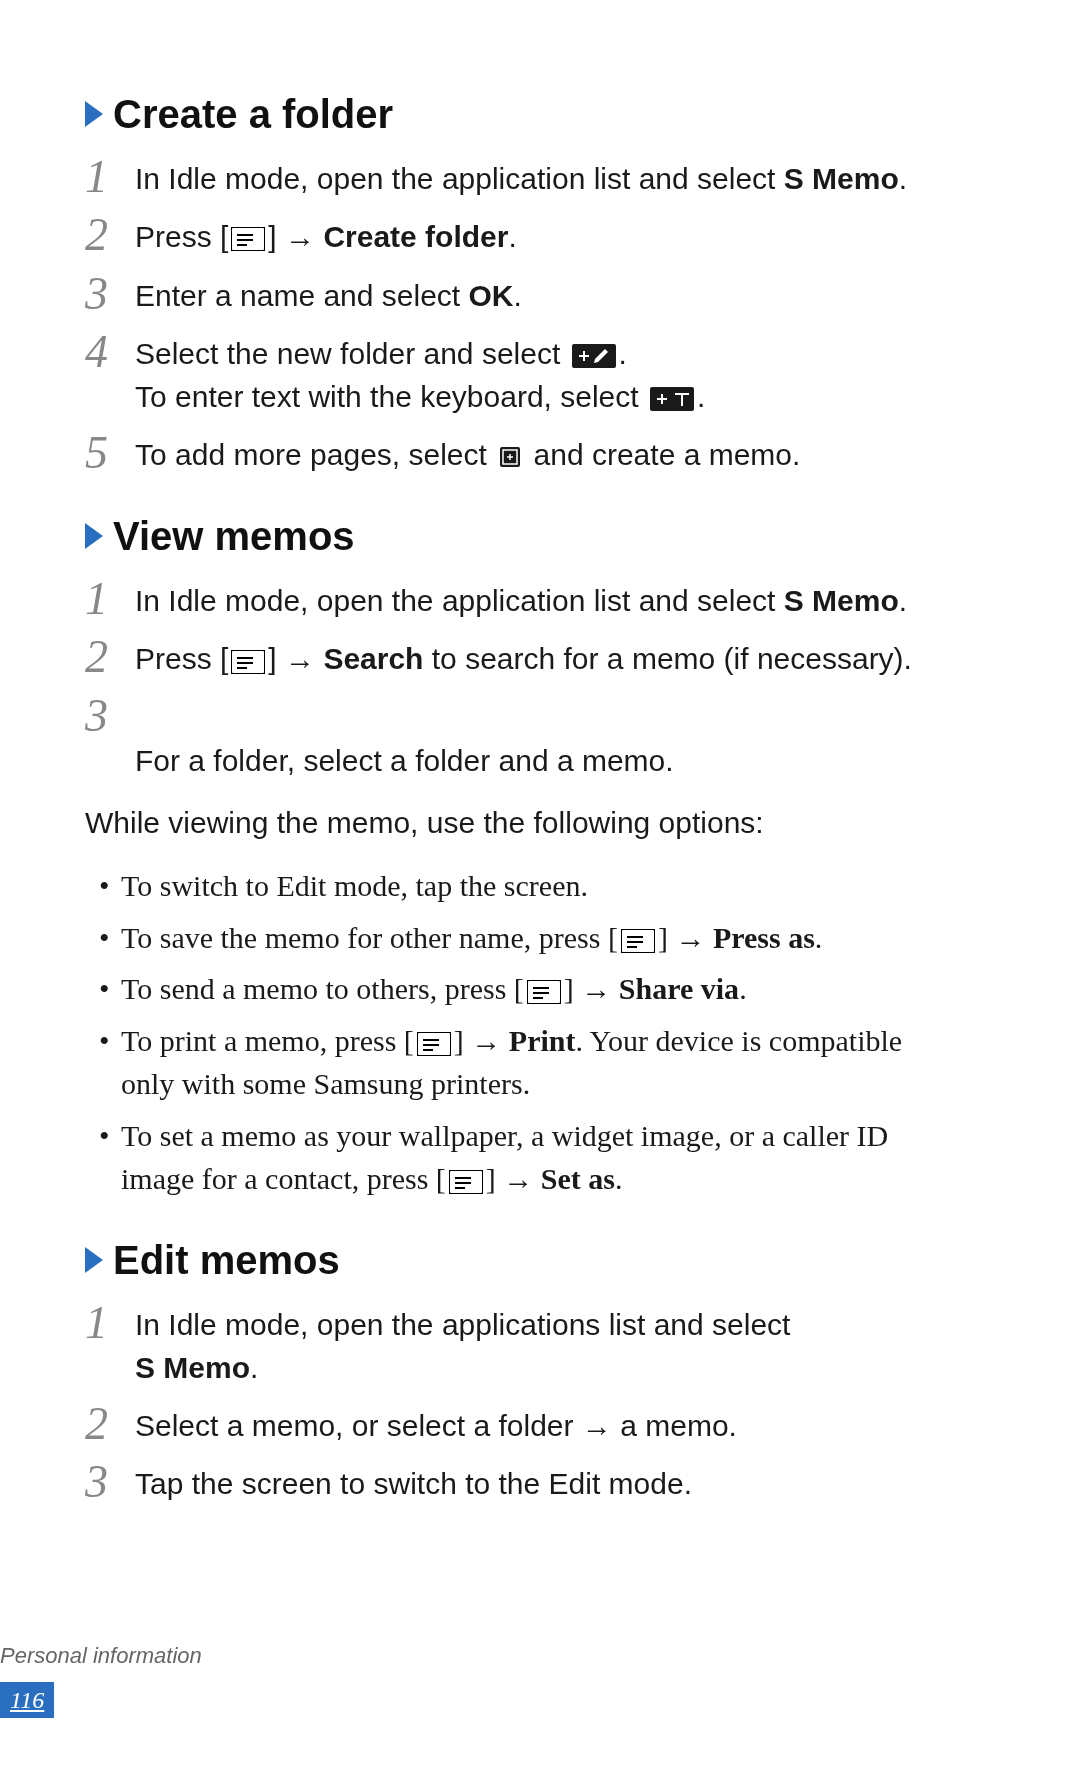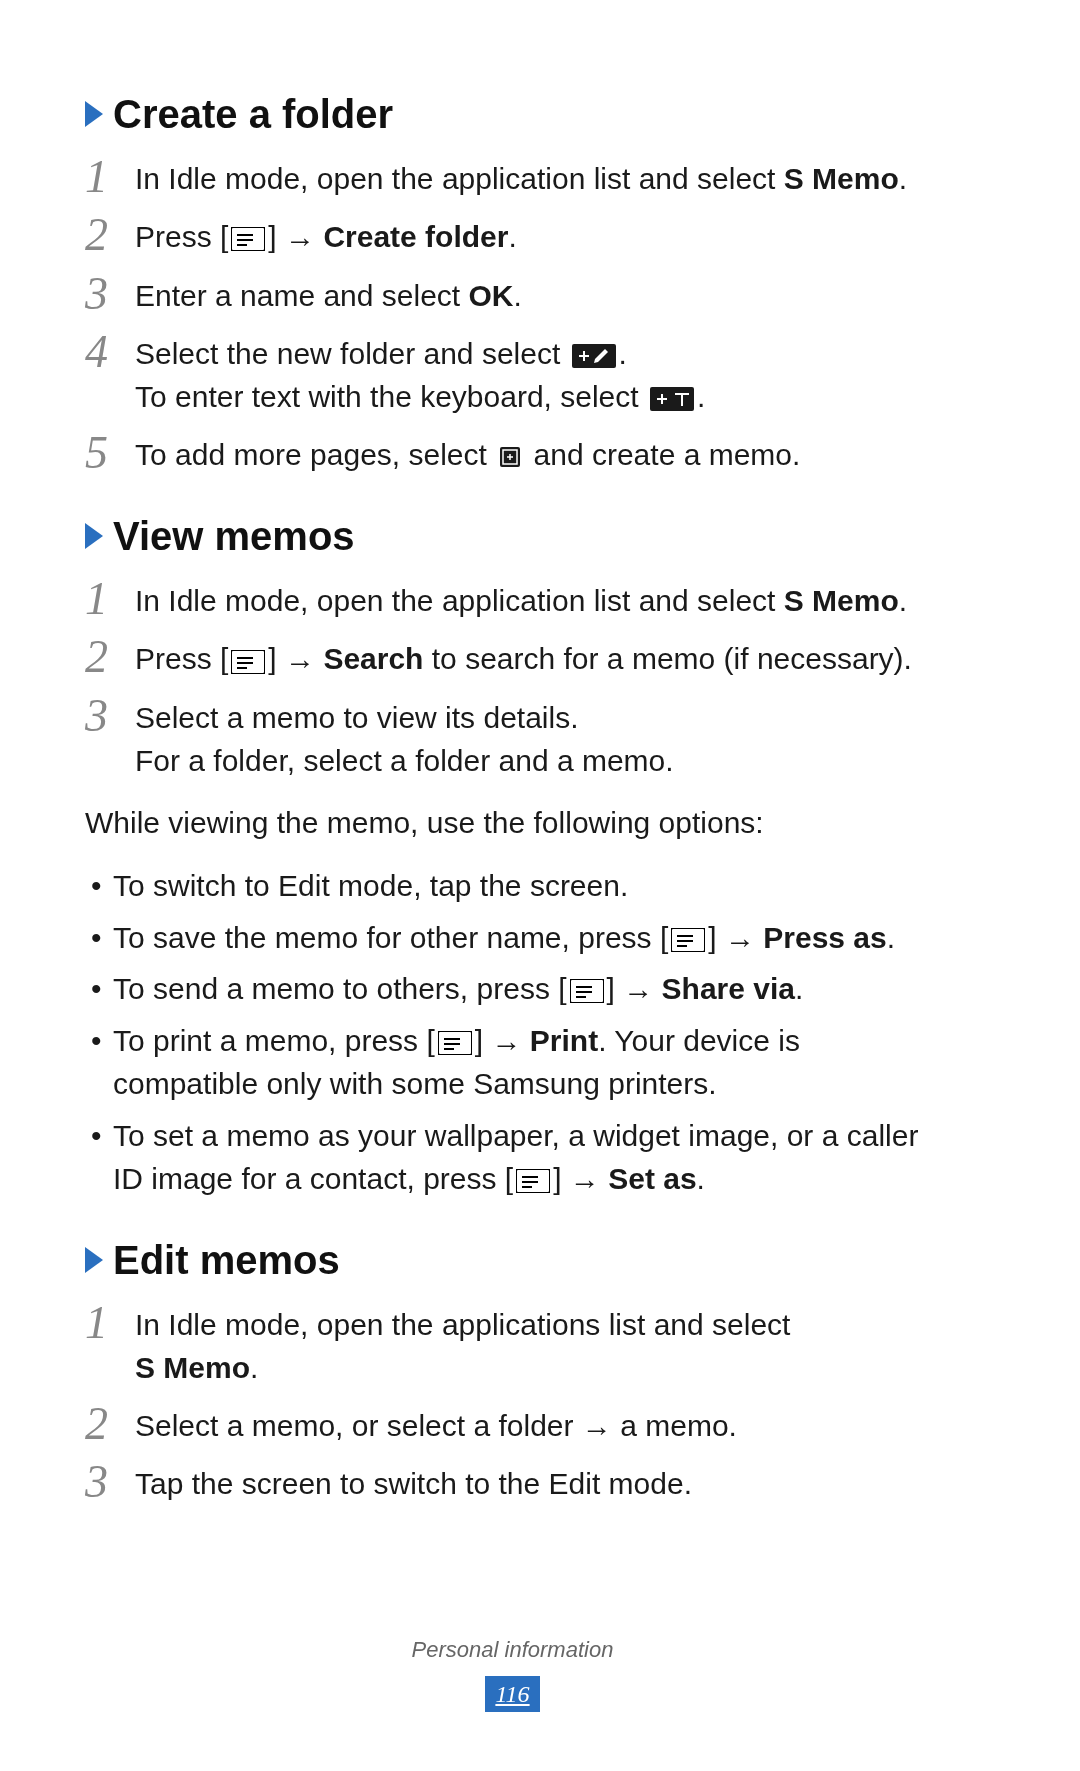--- a/index.html
+++ b/index.html
@@ -67,42 +67,41 @@
   }
   .menu-icon svg, .inline-icon svg {
     display: block;
   }
   .body-text {
     margin: 18px 0 20px 0;
   }
   .bullets {
     list-style: none;
     padding: 0;
-    margin: 0;
+    margin: 8px;
+    font-family: Liberation Serif, serif;
   }
   .bullets li {
     position: relative;
     padding-left: 28px;
     margin: 8px 0;
   }
   .bullets li::before {
     content: "•";
     position: absolute;
     left: 6px;
     top: 0;
     font-size: 30px;
     line-height: 1.45;
   }
   .footer {
     position: absolute;
-    bottom: 58px;
+    bottom: 52px;
     left: 0;
     width: 100%;
-    text-align: center;
-    padding-left: 8px;
   }
   .footer-label {
     font-style: italic;
     font-size: 22px;
     color: #666;
     margin-bottom: 4px;
   }
   .page-num {
     display: inline-block;
     background: #2a6fbf;
@@ -207,21 +206,21 @@
             <line x1="6" y1="13" x2="22" y2="13" stroke="#000" stroke-width="2"></line>
             <line x1="6" y1="18" x2="16" y2="18" stroke="#000" stroke-width="2"></line>
           </svg>
         </span><span>] → </span><span class="bold">Search</span><span> to search for a memo (if necessary).</span>
     </div>
   </div>
 
   <div class="step">
     <span class="step-num">3</span>
     <div class="step-body">
-      <span>Select a memo to view its details.</span><br>
+      <br>
       <span>For a folder, select a folder and a memo.</span>
     </div>
   </div>
 
   <div class="body-text">While viewing the memo, use the following options:</div>
 
   <ul class="bullets">
     <li>To switch to Edit mode, tap the screen.</li>
     <li>
       <span>To save the memo for other name, press [</span><span class="menu-icon">

